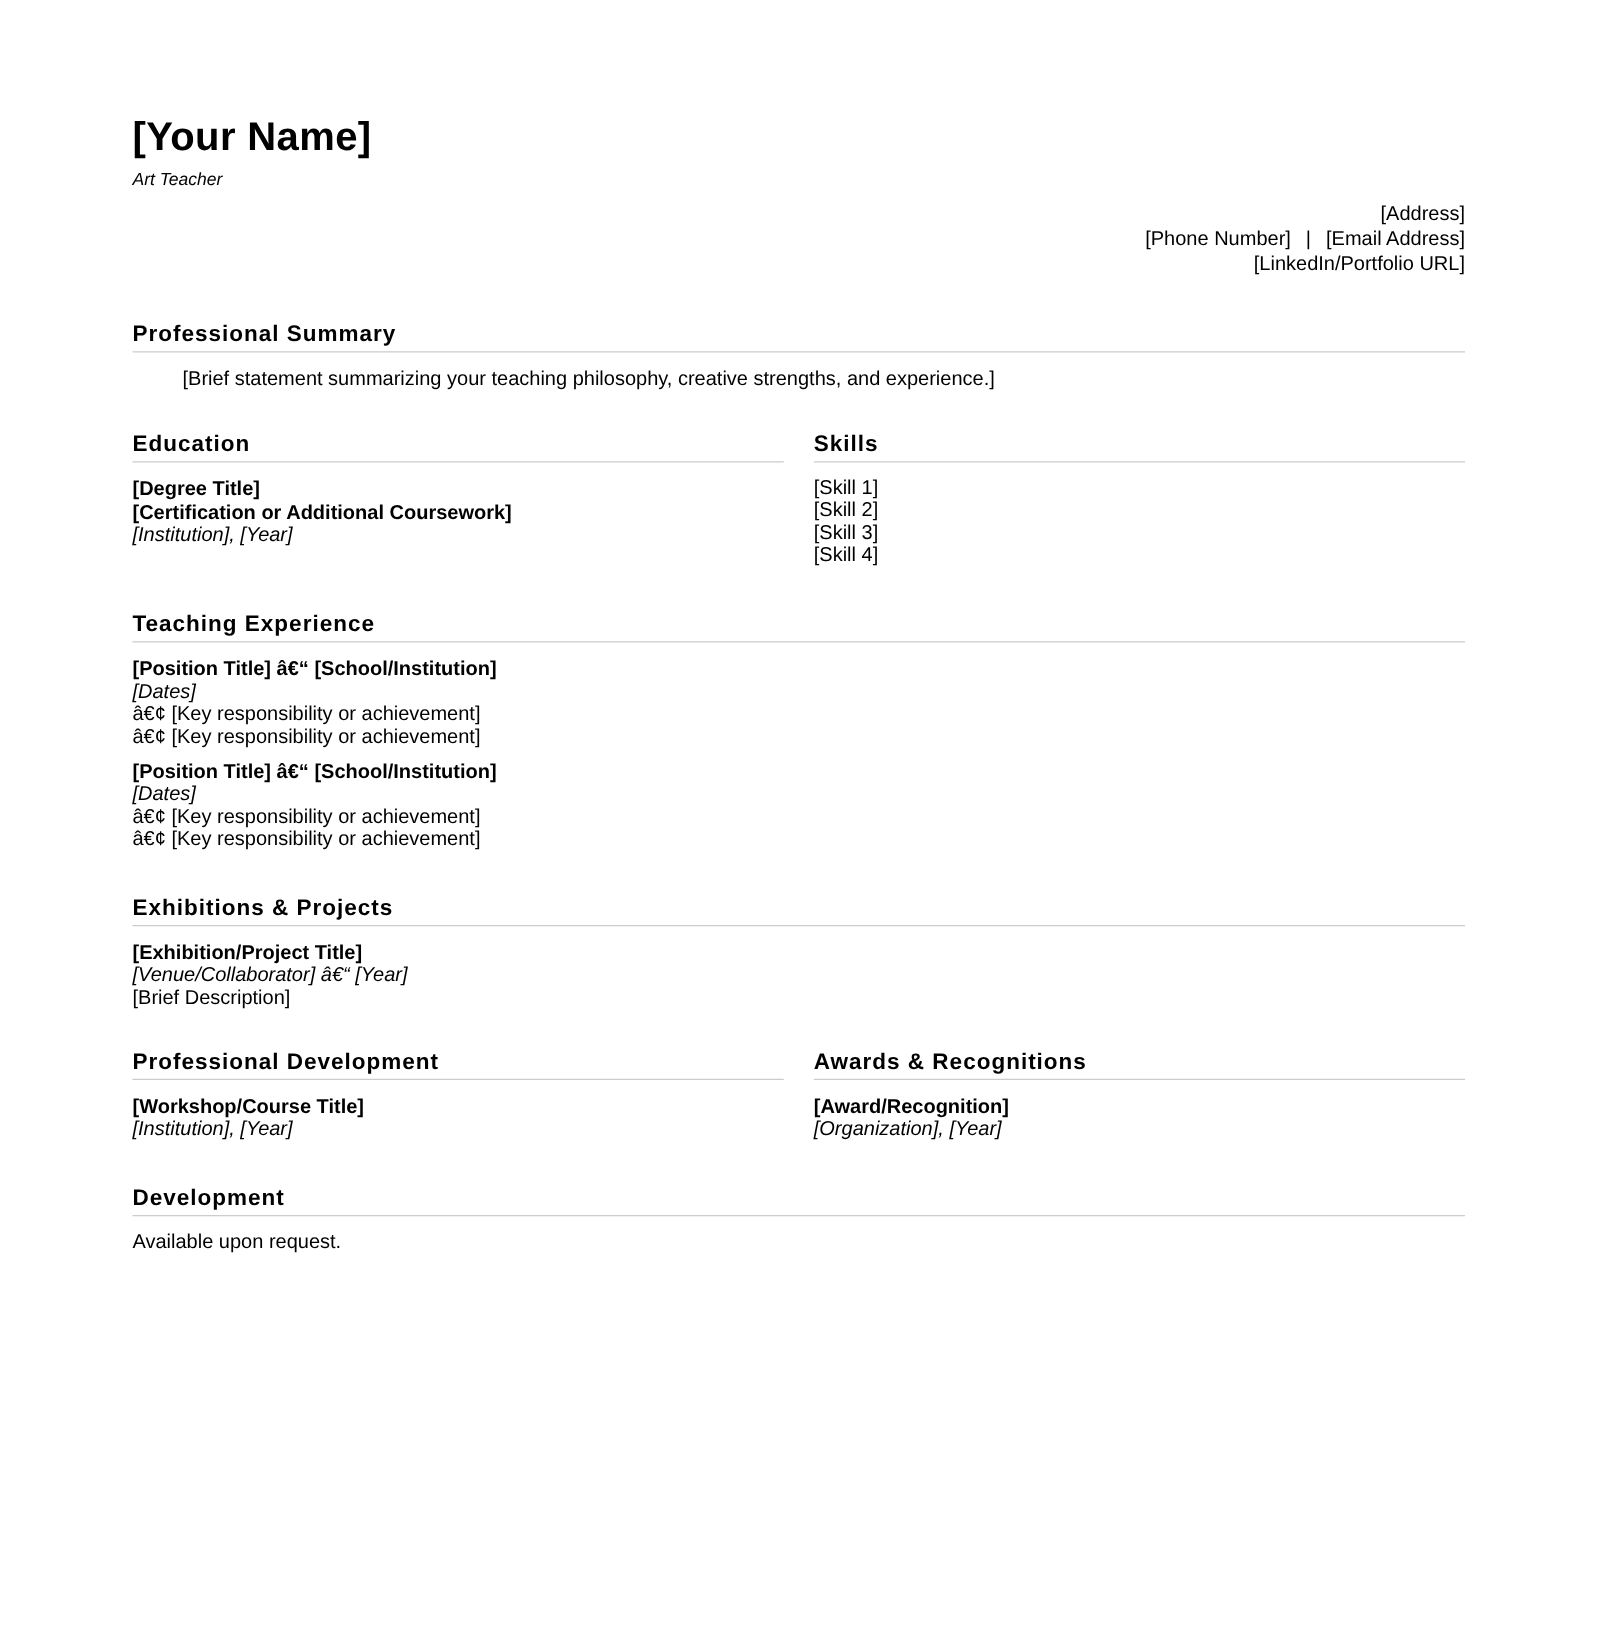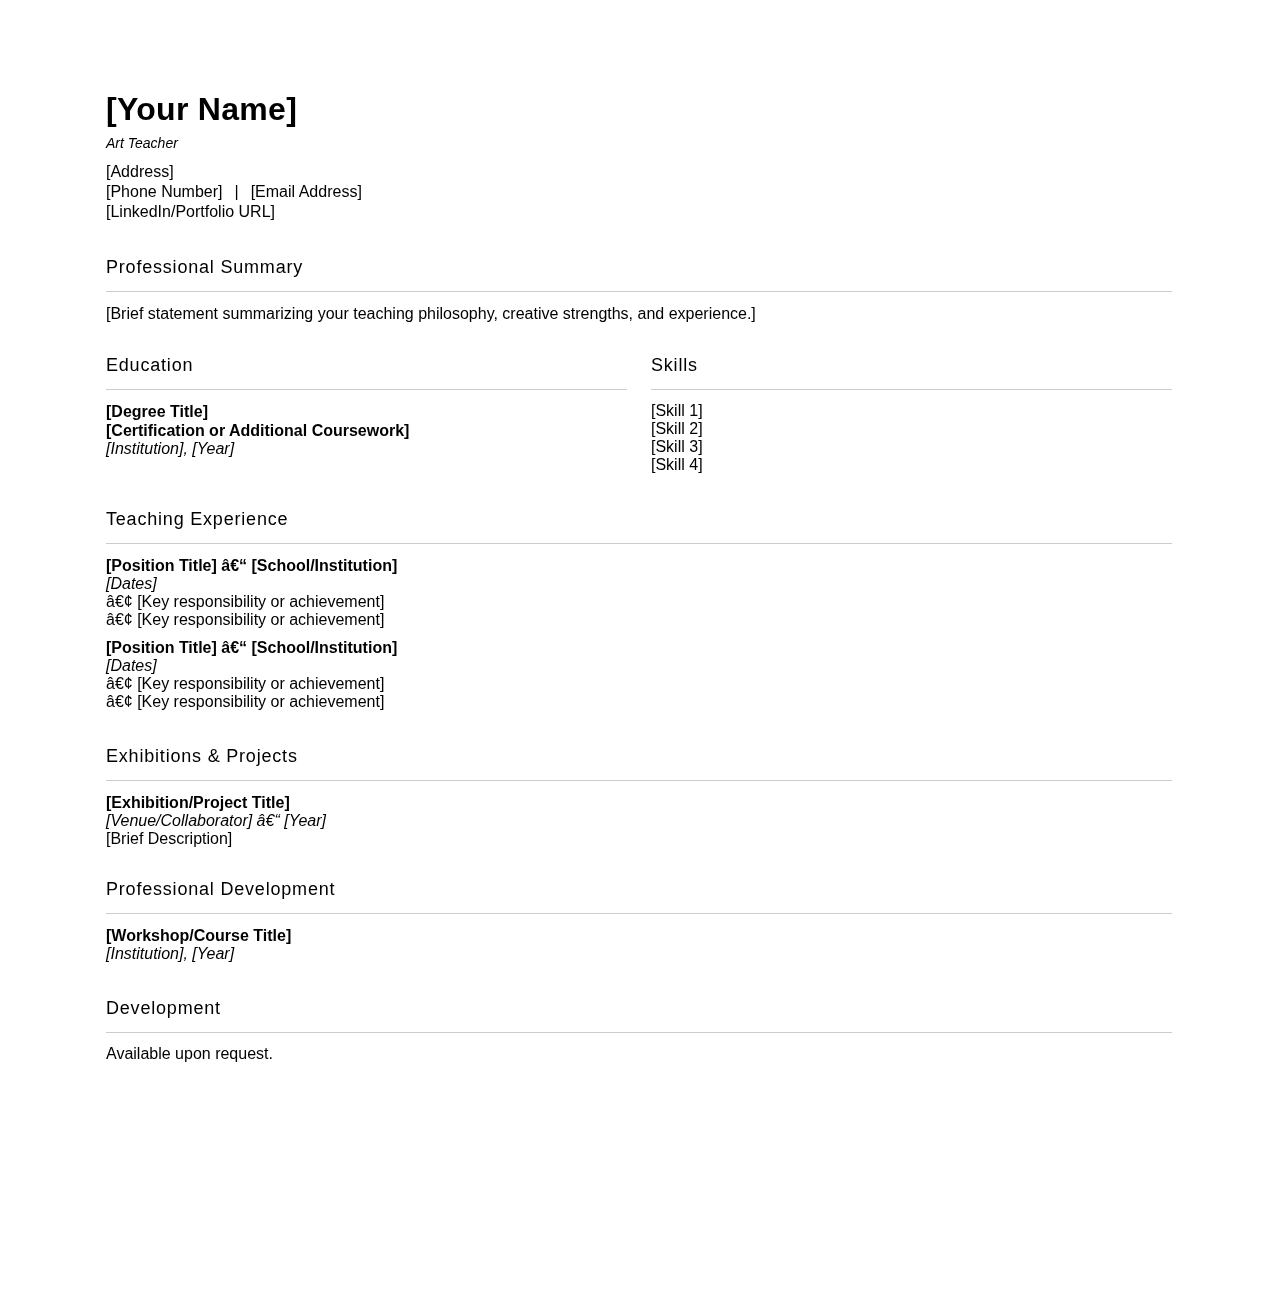--- a/index.html
+++ b/index.html
@@ -27,45 +27,46 @@
     .title {
       font-style: italic;
       font-size: 14px;
       line-height: 22px;
       margin-top: 4px;
     }
     .contact {
       margin-top: 8px;
       font-size: 16px;
       line-height: 20px;
+      text-align: right;
     }
     .contact .sep { padding: 0 12px; }
     .section { margin-top: 34px; }
     .section-title {
       font-size: 18px;
-      font-weight: normal;
+      font-weight: bold;
       letter-spacing: 0.8px;
       line-height: 22px;
-      padding-bottom: 13px;
+      padding-bottom: 3px;
       border-bottom: 1px solid #cccccc;
       margin: 0 0 12px 0;
     }
     .two-col {
       display: flex;
       gap: 24px;
       margin-top: 30px;
     }
     .two-col .col { flex: 1; }
     .two-col .col .section { margin-top: 0; }
     .item-title { font-weight: bold; line-height: 19px; }
     .item-sub { font-style: italic; line-height: 18px; }
     .item-line { line-height: 18px; }
     .job { margin-bottom: 9px; }
     .job:last-child { margin-bottom: 0; }
-    .summary { line-height: 20px; }
+    .summary { line-height: 20px; margin-left: 40px; }
   </style>
 </head>
 <body>
 
 <div class="page">
 
   <header>
     <h1 class="name">[Your Name]</h1>
     <div class="title">Art Teacher</div>
     <div class="contact">
@@ -126,20 +127,27 @@
   </section>
 
   <div class="two-col">
     <div class="col">
       <section class="section">
         <h2 class="section-title">Professional Development</h2>
         <div class="item-title">[Workshop/Course Title]</div>
         <div class="item-sub">[Institution], [Year]</div>
       </section>
     </div>
+    <div class="col">
+      <section class="section">
+        <h2 class="section-title">Awards &amp; Recognitions</h2>
+        <div class="item-title">[Award/Recognition]</div>
+        <div class="item-sub">[Organization], [Year]</div>
+      </section>
+    </div>
   </div>
 
   <section class="section">
     <h2 class="section-title">Development</h2>
     <div class="item-line">Available upon request.</div>
   </section>
 
 </div>
 
 </body></html>

